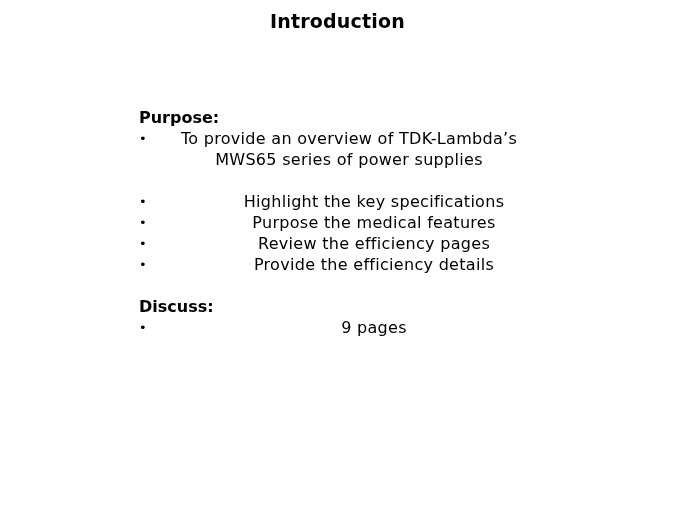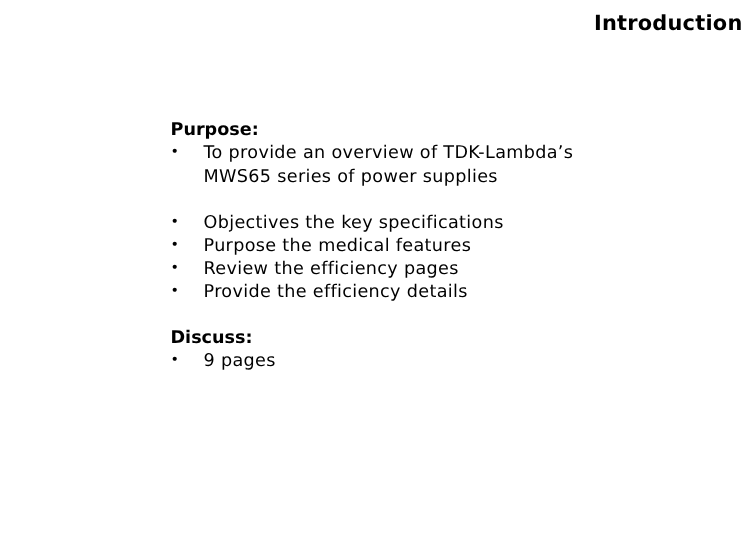--- a/index.html
+++ b/index.html
@@ -1,44 +1,44 @@
 <!DOCTYPE html>
 <html><head>
 <meta charset="utf-8">
 <style>
   html, body { margin:0; padding:0; background:#ffffff; }
   body { width:675px; height:506px; position:relative; overflow:hidden;
          font-family:"DejaVu Sans", sans-serif; color:#000; }
-  .title { position:absolute; left:0; top:10px; width:675px; text-align:right;
+  .title { position:absolute; left:0; top:10px; width:675px; text-align:center;
            font-weight:bold; font-size:19px; letter-spacing:0.2px; }
-  .content { position:absolute; left:139px; top:107px; width:440px;margin-left:16px; }
+  .content { position:absolute; left:139px; top:107px; width:440px; }
   .heading { font-weight:bold; font-size:16px; line-height:21px; height:21px; }
   .item { display:flex; font-size:16px; line-height:21px; }
   .bullet { width:30px; flex:0 0 30px; font-size:13px; }
-  .txt { flex:1; letter-spacing:0.3px; }
+  .txt { flex:1; letter-spacing:0.3px;text-align:center; }
   .gap { height:21px; }
 </style>
 </head>
 <body>
 
 <div class="title">Introduction</div>
 
 <div class="content">
   <div>
     <div class="heading">Purpose:</div>
     <div class="item" style="width:390px">
       <span class="bullet">•</span>
       <span class="txt">To provide an overview of TDK-Lambda’s MWS65 series of power supplies</span>
     </div>
   </div>
   <div class="gap"></div>
   <div>
     <div class="item">
       <span class="bullet">•</span>
-      <span class="txt">Objectives the key specifications</span>
+      <span class="txt">Highlight the key specifications</span>
     </div>
     <div class="item">
       <span class="bullet">•</span>
       <span class="txt">Purpose the medical features</span>
     </div>
     <div class="item">
       <span class="bullet">•</span>
       <span class="txt">Review the efficiency pages</span>
     </div>
     <div class="item">

